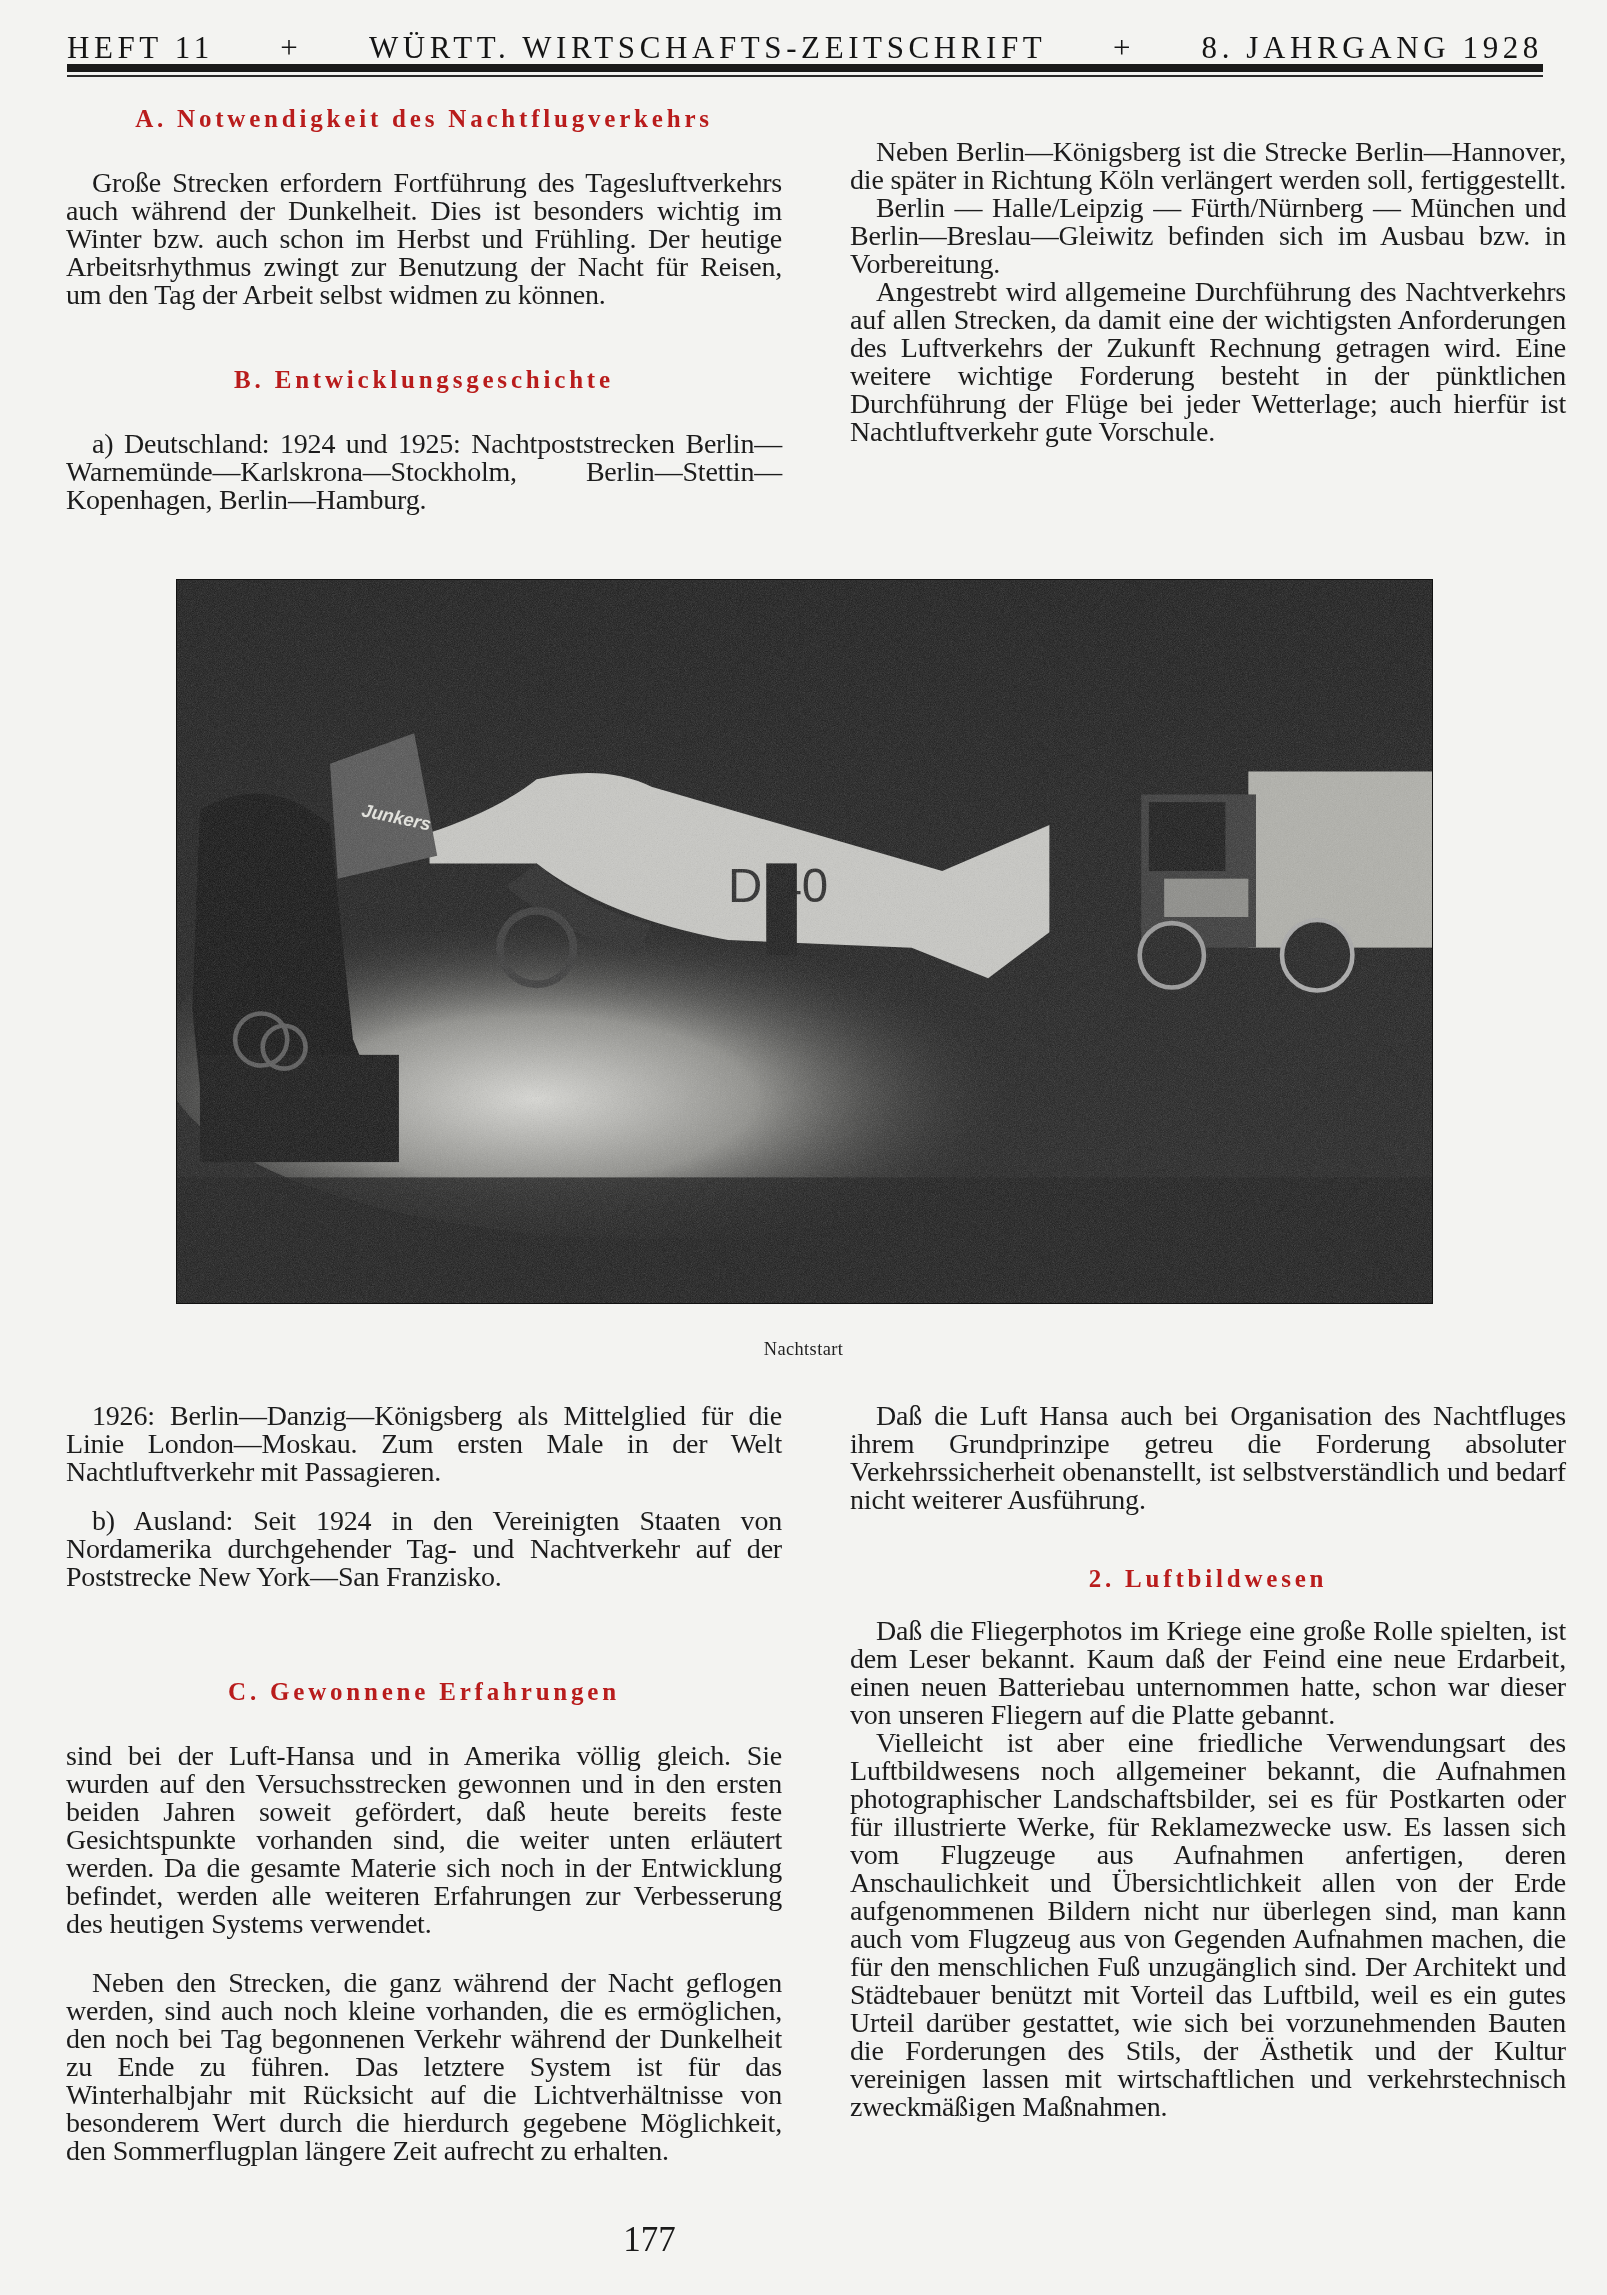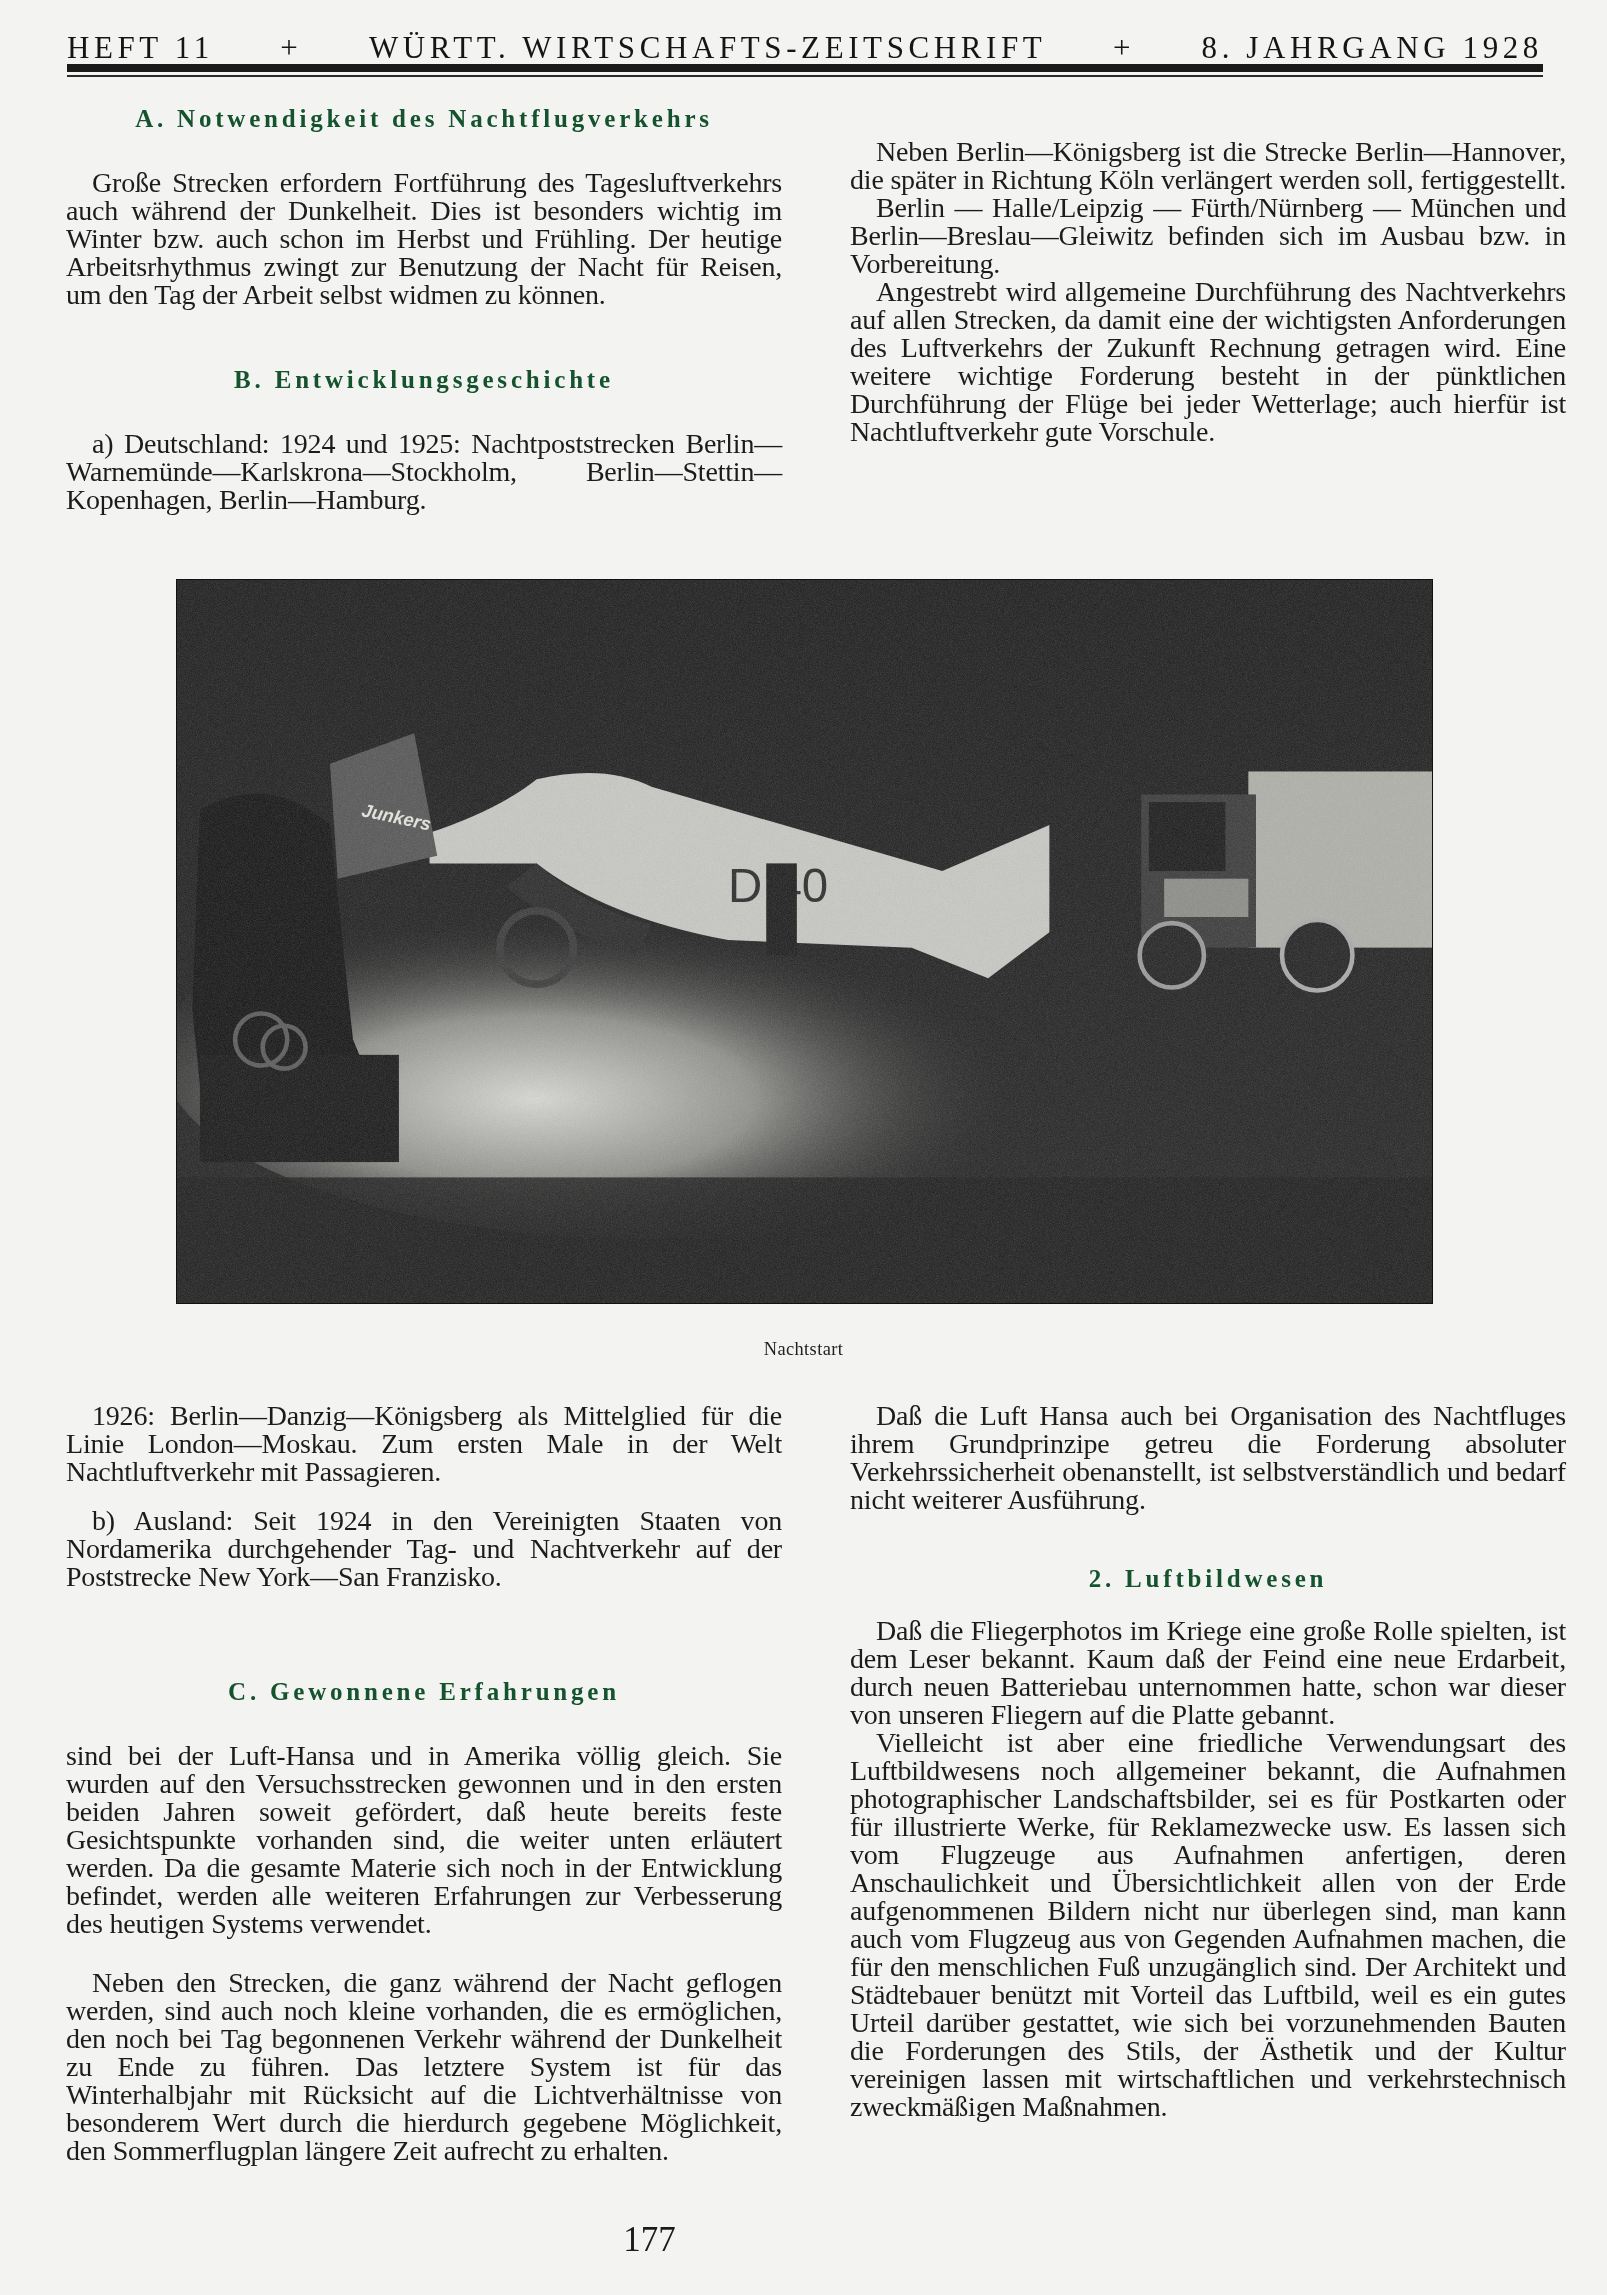--- a/index.html
+++ b/index.html
@@ -15,21 +15,21 @@
     white-space:nowrap; color:#151515; line-height:37px;
     display:flex; justify-content:space-between; transform:scaleY(1.05);
   }
   .rule-thick { position:absolute; left:67px; top:64px; width:1476px; height:7.7px; background:#1a1a1a; }
   .rule-thin  { position:absolute; left:67px; top:75px; width:1476px; height:2.3px; background:#2a2a2a; }
   .col { position:absolute; width:716px; }
   .col-left { left:66px; }
   .col-right { left:850px; }
   .heading {
     text-align:center; font-size:25px; letter-spacing:3.8px; line-height:31px;
-    color:#14532d; margin:0;
+    color:#b91c1c; margin:0;
   }
   .p {
     font-size:28px; line-height:28px; text-align:justify; margin:0;
     text-indent:26px; hyphens:manual; color:#1c1c1c; letter-spacing:-0.2px;
   }
   .p.noindent { text-indent:0; }
   .photo {
     position:absolute; left:176px; top:579px; width:1255px; height:723px;
     background:#222; overflow:hidden; border:0.8px solid #111;
   }
@@ -127,18 +127,18 @@
   <p class="p">1926: Berlin—Danzig—Königsberg als Mittelglied für die Linie London—Moskau. Zum ersten Male in der Welt Nachtluftverkehr mit Passagieren.</p>
   <p class="p" style="margin-top:21.4px;">b) Ausland: Seit 1924 in den Vereinigten Staaten von Nordamerika durchgehender Tag- und Nachtverkehr auf der Poststrecke New York—San Franzisko.</p>
   <h2 class="heading" style="margin-top:85px;">C. Gewonnene Erfahrungen</h2>
   <p class="p noindent" style="margin-top:35px;">sind bei der Luft-Hansa und in Amerika völlig gleich. Sie wurden auf den Versuchsstrecken gewonnen und in den ersten beiden Jahren soweit gefördert, daß heute bereits feste Gesichtspunkte vorhanden sind, die weiter unten erläutert werden. Da die gesamte Materie sich noch in der Entwicklung befindet, werden alle weiteren Erfahrungen zur Verbesserung des heutigen Systems verwendet.</p>
   <p class="p" style="margin-top:31px;">Neben den Strecken, die ganz während der Nacht geflogen werden, sind auch noch kleine vorhanden, die es ermöglichen, den noch bei Tag begonnenen Verkehr während der Dunkelheit zu Ende zu führen. Das letztere System ist für das Winterhalbjahr mit Rücksicht auf die Lichtverhältnisse von besonderem Wert durch die hierdurch gegebene Möglichkeit, den Sommerflugplan längere Zeit aufrecht zu erhalten.</p>
 </div>
 
 <div class="col col-right" style="top:1402px;">
   <p class="p">Daß die Luft Hansa auch bei Organisation des Nachtfluges ihrem Grundprinzipe getreu die Forderung absoluter Verkehrssicherheit obenanstellt, ist selbstverständlich und bedarf nicht weiterer Ausführung.</p>
   <h2 class="heading" style="margin-top:49px;">2. Luftbildwesen</h2>
-  <p class="p" style="margin-top:23px;">Daß die Fliegerphotos im Kriege eine große Rolle spielten, ist dem Leser bekannt. Kaum daß der Feind eine neue Erdarbeit, durch neuen Batteriebau unternommen hatte, schon war dieser von unseren Fliegern auf die Platte gebannt.</p>
+  <p class="p" style="margin-top:23px;">Daß die Fliegerphotos im Kriege eine große Rolle spielten, ist dem Leser bekannt. Kaum daß der Feind eine neue Erdarbeit, einen neuen Batteriebau unternommen hatte, schon war dieser von unseren Fliegern auf die Platte gebannt.</p>
   <p class="p">Vielleicht ist aber eine friedliche Verwendungsart des Luftbildwesens noch allgemeiner bekannt, die Aufnahmen photographischer Landschaftsbilder, sei es für Postkarten oder für illustrierte Werke, für Reklamezwecke usw. Es lassen sich vom Flugzeuge aus Aufnahmen anfertigen, deren Anschaulichkeit und Übersichtlichkeit allen von der Erde aufgenommenen Bildern nicht nur überlegen sind, man kann auch vom Flugzeug aus von Gegenden Aufnahmen machen, die für den menschlichen Fuß unzugänglich sind. Der Architekt und Städtebauer benützt mit Vorteil das Luftbild, weil es ein gutes Urteil darüber gestattet, wie sich bei vorzunehmenden Bauten die Forderungen des Stils, der Ästhetik und der Kultur vereinigen lassen mit wirtschaftlichen und verkehrstechnisch zweckmäßigen Maßnahmen.</p>
 </div>
 
 <div class="pagenum">177</div>
 
 
 </body></html>

